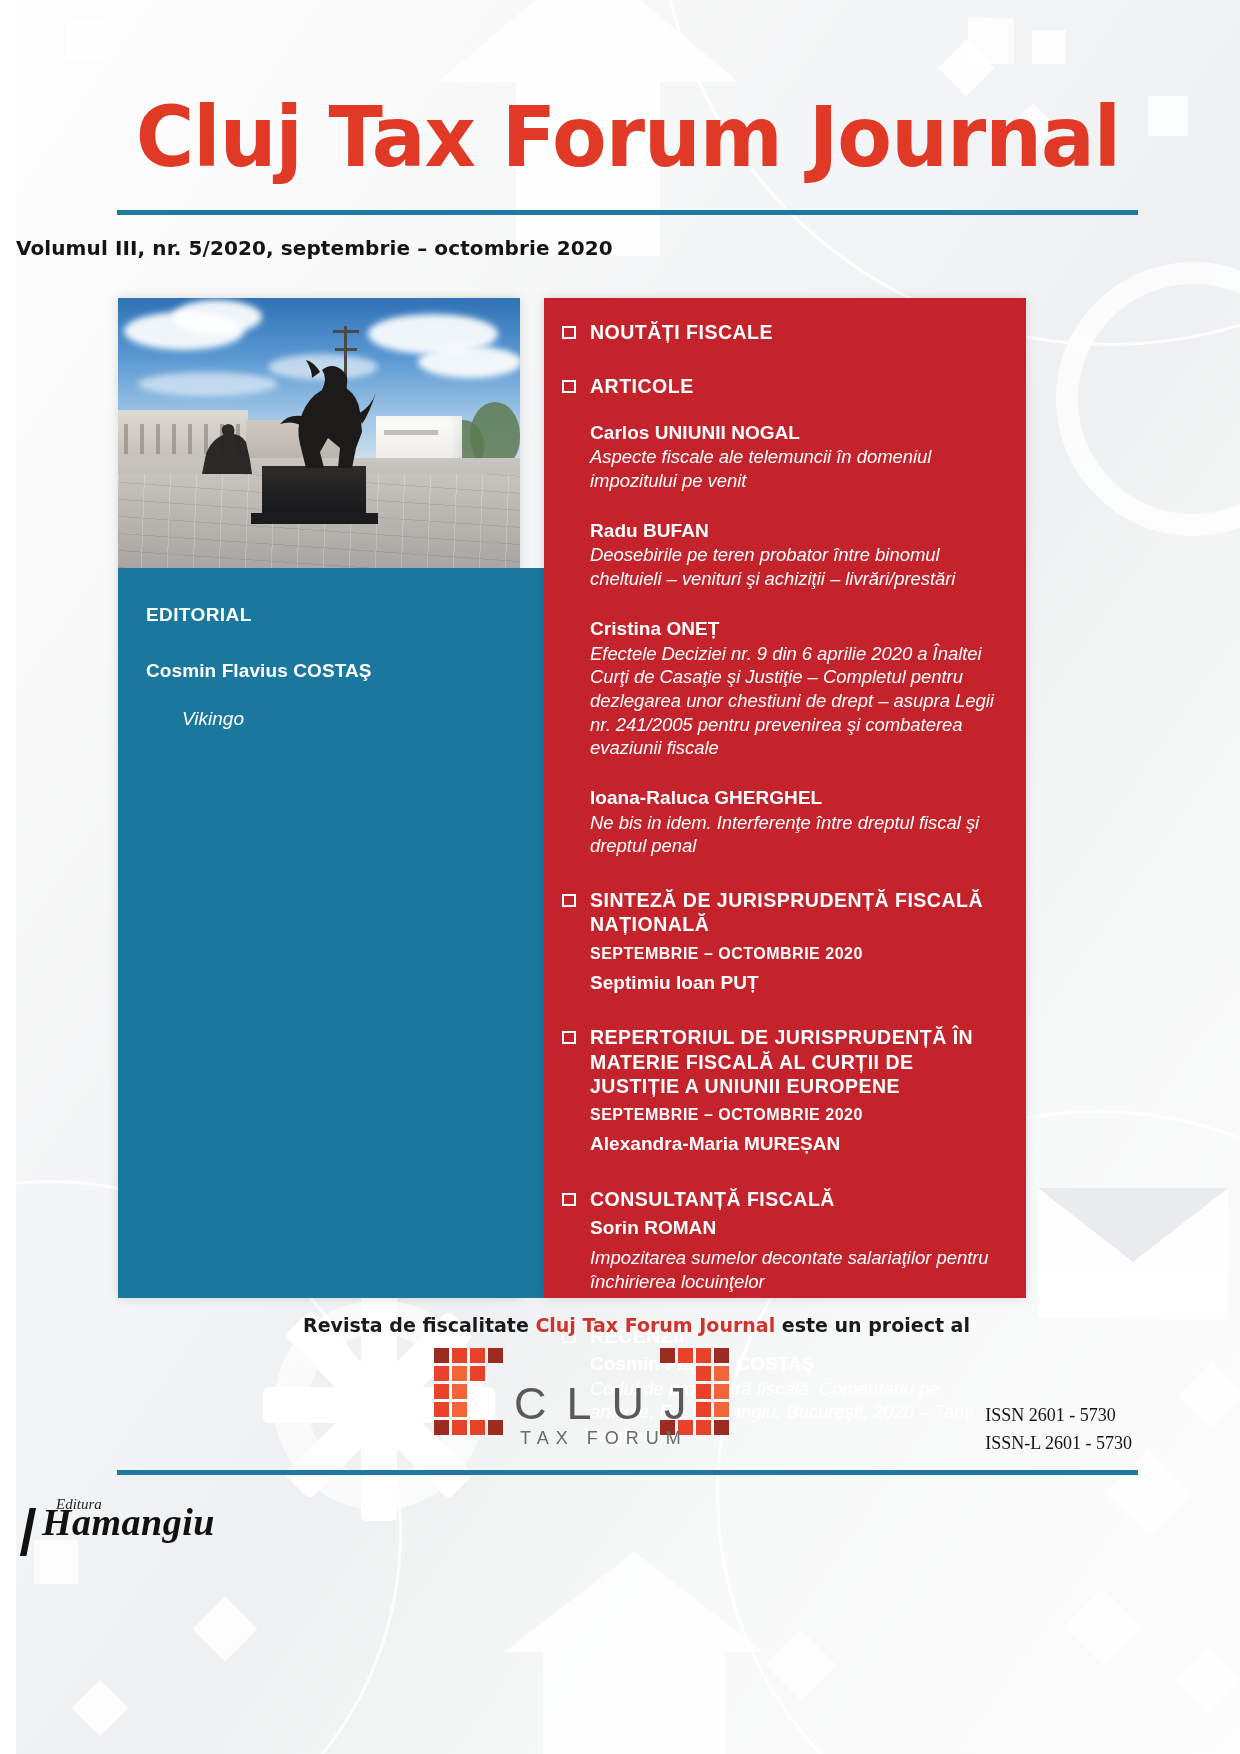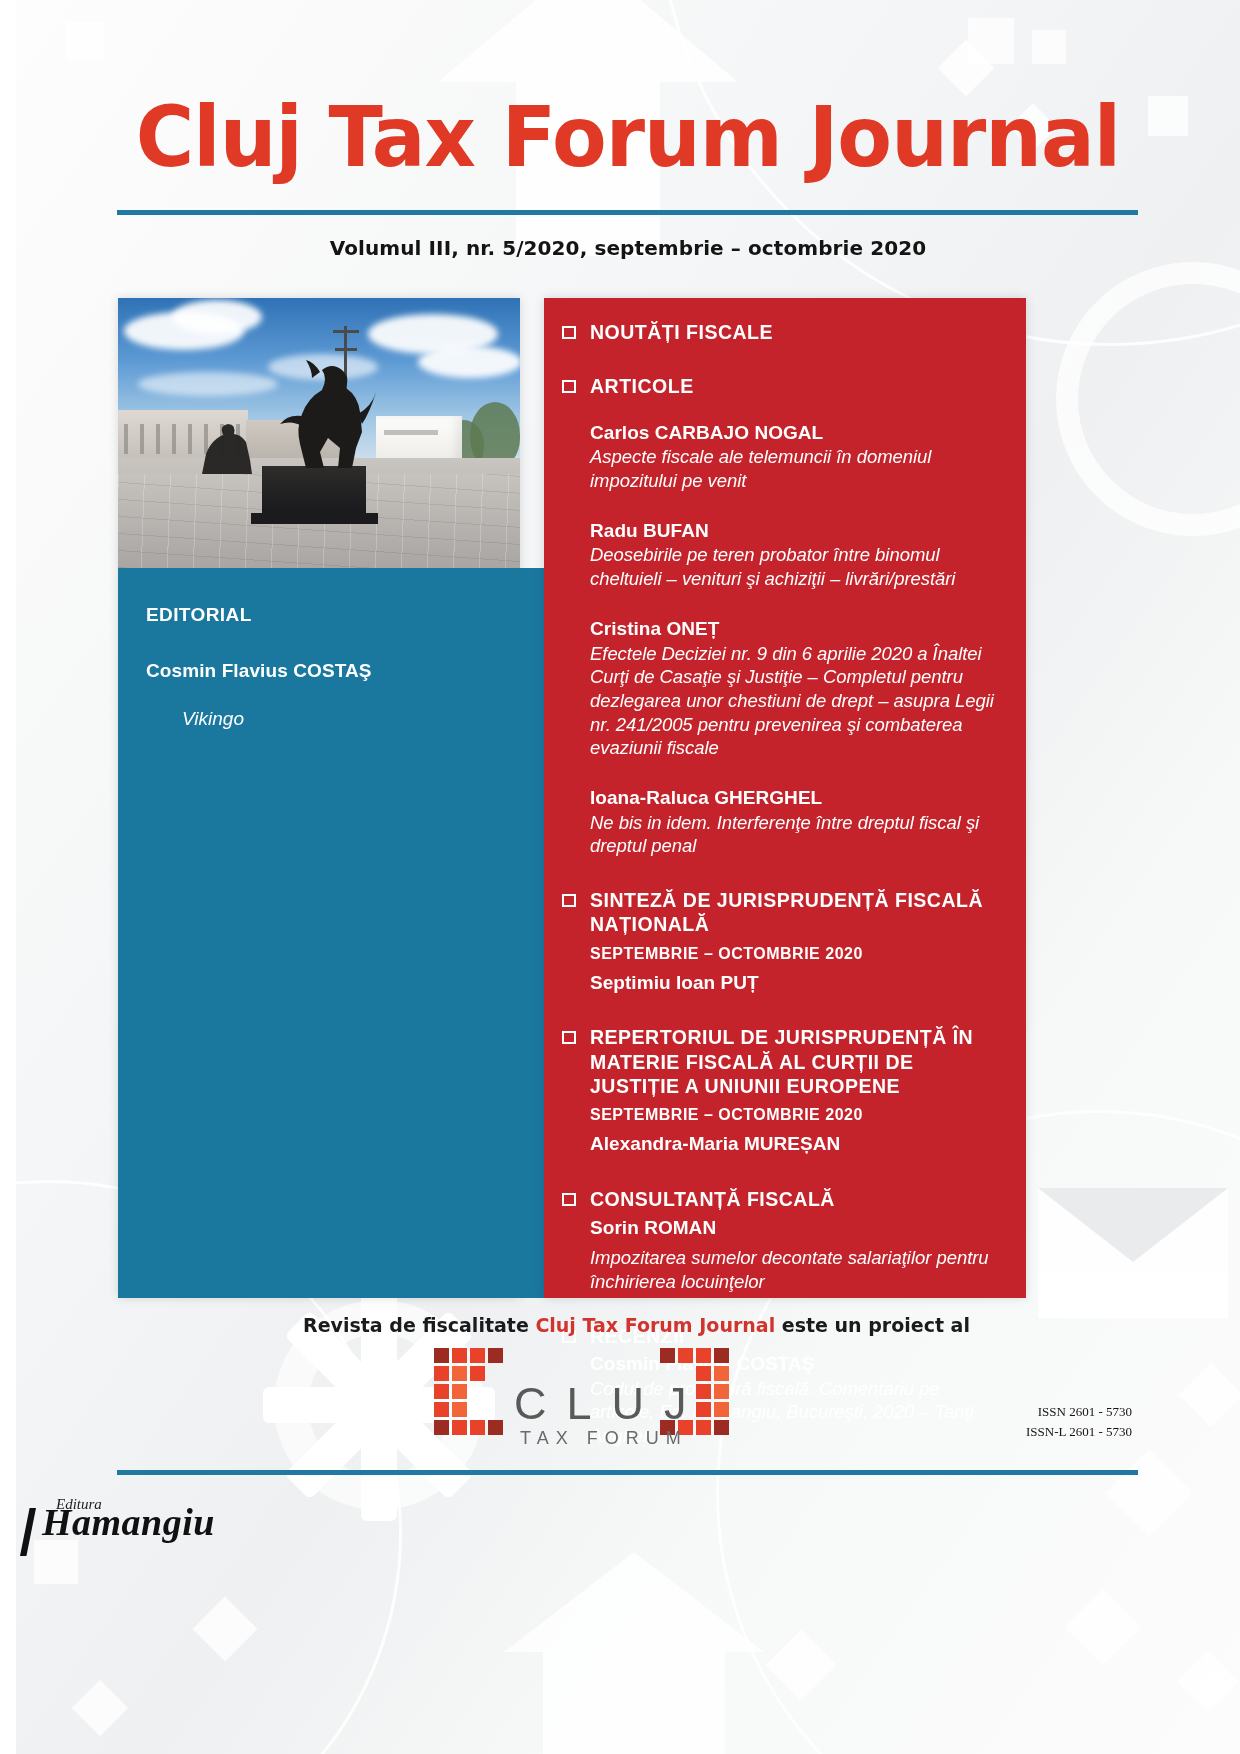--- a/index.html
+++ b/index.html
@@ -74,21 +74,21 @@
     color:#e03a27;
     line-height:1;
     margin:0;
     transform:scaleX(.96);
   }
   .rule-top{
     position:absolute;left:101px;right:102px;top:210px;height:5px;
     background:#2079a0;
   }
   .issue-line{
-    position:absolute;left:0;right:0;top:236px;text-align:center;
+    position:absolute;left:0;right:0;top:236px;
     font-family:"DejaVu Sans", sans-serif;
     font-weight:700;font-size:20px;color:#141414;letter-spacing:.1px;
   }
 
   
   .left-col{
     position:absolute;left:102px;top:298px;width:402px;height:1000px;
     box-shadow:0 0 10px rgba(0,0,0,.13);
   }
   .photo{
@@ -230,23 +230,23 @@
     font-size:45px;font-weight:400;letter-spacing:20px;color:#595959;
     font-family:"Liberation Sans", sans-serif;
   }
   .logo-sub{
     position:absolute;left:92px;top:80px;
     font-size:18px;letter-spacing:7px;color:#6a6a6a;
     font-family:"Liberation Sans", sans-serif;
   }
 
   .issn{
-    position:absolute;right:108px;top:1402px;text-align:right;
+    position:absolute;right:108px;top:1402px;text-align:left;
     font-family:"Liberation Serif", serif;
-    font-size:13px;color:#141414;line-height:1.55;
+    font-size:18px;color:#141414;line-height:1.55;
   }
 
   .rule-bottom{
     position:absolute;left:101px;right:102px;top:1470px;height:5px;
     background:#2079a0;
   }
 
   .hamangiu{
     position:absolute;left:0;right:0;top:1500px;text-align:left;
   }
@@ -368,21 +368,21 @@
     </div>
     <div class="gap-m"></div>
 
     <div class="sec">
       <span class="sq"></span>
       <span class="sec-title">ARTICOLE</span>
     </div>
     <div class="gap-s"></div>
 
     <div class="blk">
-      <p class="au">Carlos CARBAJO NOGAL</p>
+      <p class="au">Carlos UNIUNII NOGAL</p>
       <p class="ti">Aspecte fiscale ale telemuncii în domeniul impozitului pe venit</p>
     </div>
     <div class="gap-m"></div>
 
     <div class="blk">
       <p class="au">Radu BUFAN</p>
       <p class="ti">Deosebirile pe teren probator între binomul cheltuieli – venituri şi achiziţii – livrări/prestări</p>
     </div>
     <div class="gap-m"></div>
 

